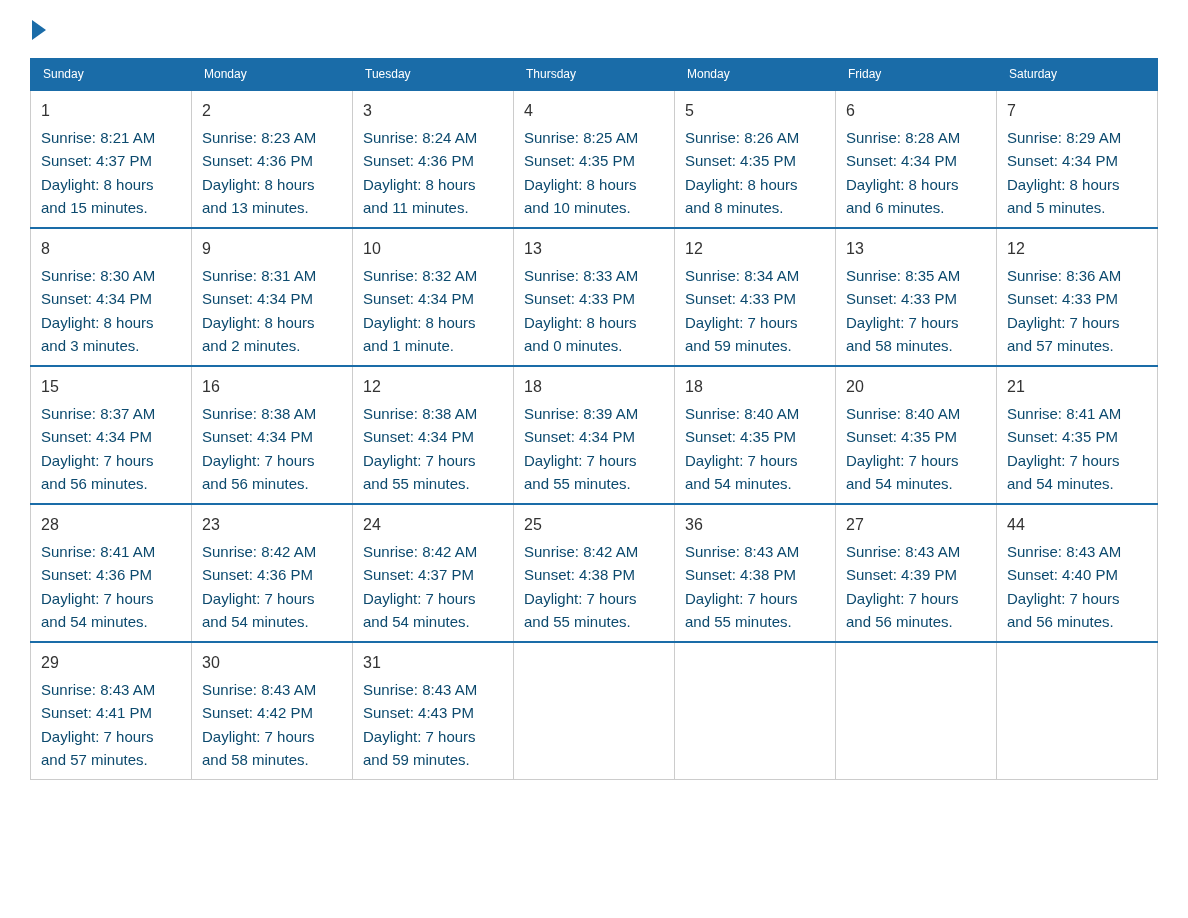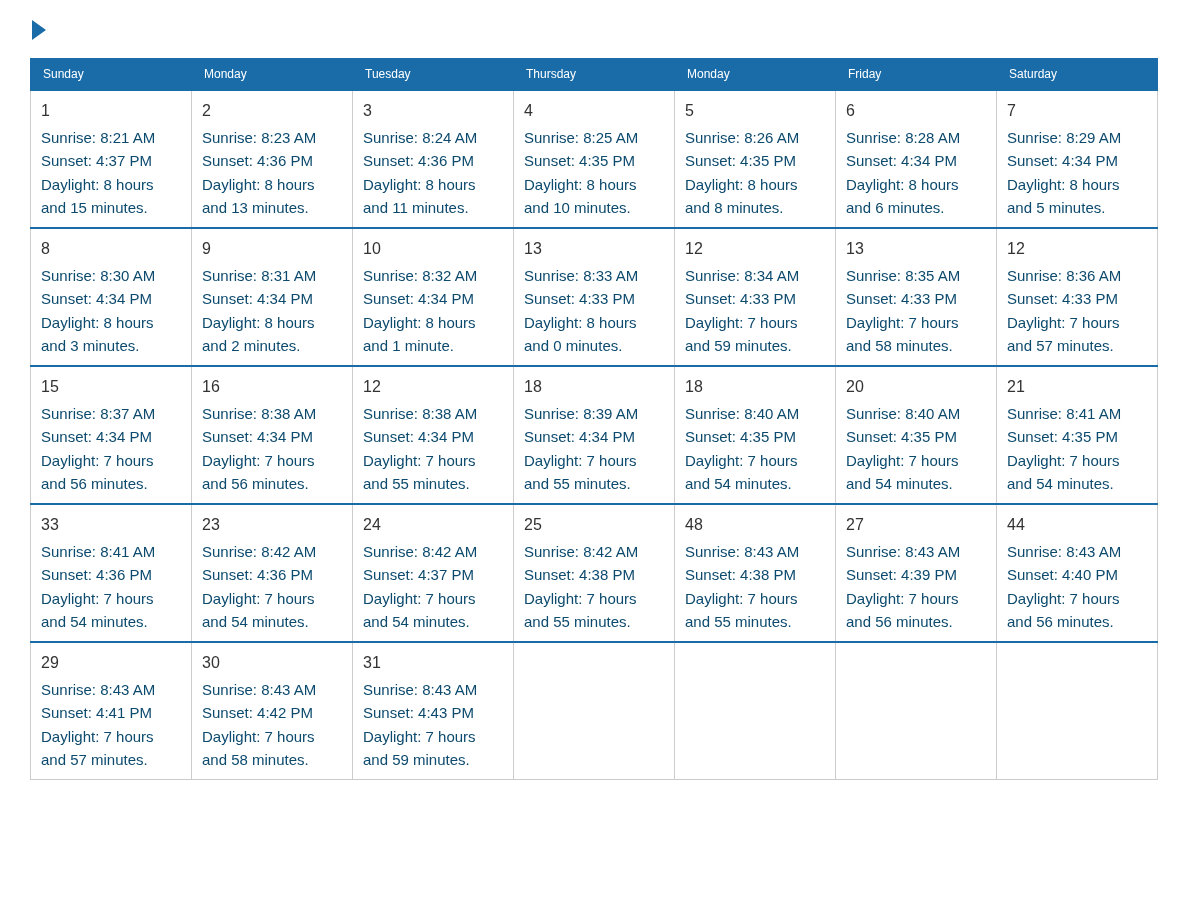--- a/index.html
+++ b/index.html
@@ -218,37 +218,37 @@
         <span class="day-number">20</span>
         <span class="day-info">Sunrise: 8:40 AM<br>Sunset: 4:35 PM<br>Daylight: 7 hours and 54 minutes.</span>
       </td>
         <td>
         <span class="day-number">21</span>
         <span class="day-info">Sunrise: 8:41 AM<br>Sunset: 4:35 PM<br>Daylight: 7 hours and 54 minutes.</span>
       </td>
       </tr>
       <tr>
         <td>
-        <span class="day-number">33</span>
+        <span class="day-number">28</span>
         <span class="day-info">Sunrise: 8:41 AM<br>Sunset: 4:36 PM<br>Daylight: 7 hours and 54 minutes.</span>
       </td>
         <td>
         <span class="day-number">23</span>
         <span class="day-info">Sunrise: 8:42 AM<br>Sunset: 4:36 PM<br>Daylight: 7 hours and 54 minutes.</span>
       </td>
         <td>
         <span class="day-number">24</span>
         <span class="day-info">Sunrise: 8:42 AM<br>Sunset: 4:37 PM<br>Daylight: 7 hours and 54 minutes.</span>
       </td>
         <td>
         <span class="day-number">25</span>
         <span class="day-info">Sunrise: 8:42 AM<br>Sunset: 4:38 PM<br>Daylight: 7 hours and 55 minutes.</span>
       </td>
         <td>
-        <span class="day-number">48</span>
+        <span class="day-number">36</span>
         <span class="day-info">Sunrise: 8:43 AM<br>Sunset: 4:38 PM<br>Daylight: 7 hours and 55 minutes.</span>
       </td>
         <td>
         <span class="day-number">27</span>
         <span class="day-info">Sunrise: 8:43 AM<br>Sunset: 4:39 PM<br>Daylight: 7 hours and 56 minutes.</span>
       </td>
         <td>
         <span class="day-number">44</span>
         <span class="day-info">Sunrise: 8:43 AM<br>Sunset: 4:40 PM<br>Daylight: 7 hours and 56 minutes.</span>
       </td>

